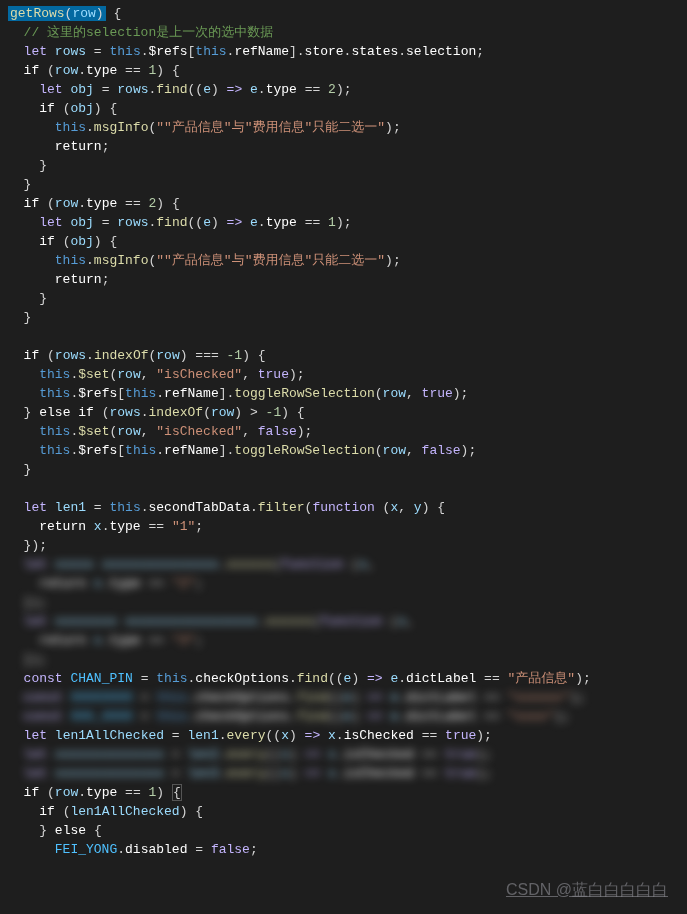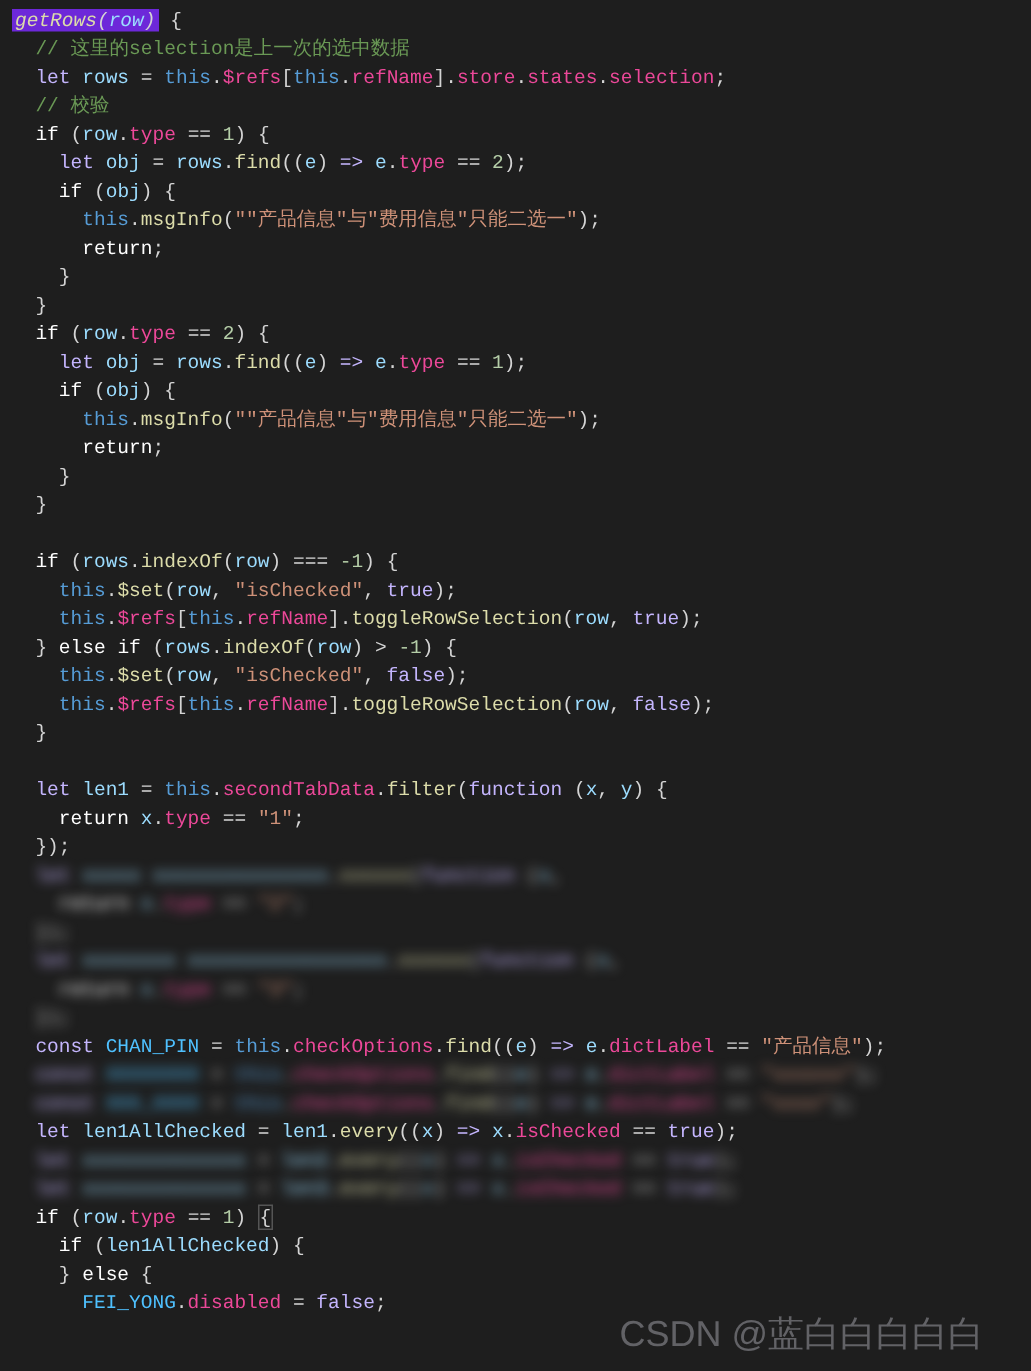--- a/index.html
+++ b/index.html
@@ -22,53 +22,52 @@
       padding-left: 8px;
     }
     .s-fn { color: #dcdcaa; }
     .s-param { color: #9cdcfe; }
     .s-brace { color: #d4d4d4; }
     .s-comment { color: #6a9955; }
     .s-kw { color: #c4b5fd; }
     .s-kw2 { color: #ffffff; }
     .s-var { color: #9cdcfe; }
     .s-this { color: #569cd6; }
-    .s-prop { color: #ec4899; font-family: Liberation Mono, monospace; }
+    .s-prop { color: #ffffff; font-family: Liberation Mono, monospace; }
     .s-method { color: #dcdcaa; }
     .s-num { color: #b5cea8; }
     .s-str { color: #ce9178; }
     .s-punc { color: #d4d4d4; }
     .s-const { color: #4fc1ff; }
     .method-bg {
-      background: #6d28d9;
+      background: #0369a1;
       padding: 0 2px;
-      font-style: italic;
     }
     .blurred {
       filter: blur(4px);
       height: 19px;
       overflow: hidden;
     }
     .watermark {
       position: absolute;
       bottom: 15px;
-      right: 31px;
+      right: 19px;
       color: rgba(200, 200, 210, 0.4);
-      font-size: 24px;
+      font-size: 16px;
       font-family: Arial, sans-serif;
+      text-decoration: underline;
     }
   </style>
 </head>
 <body>
 
 <div class="code-container">
 <div class="line"><span class="method-bg"><span class="s-fn">getRows</span><span class="s-punc">(</span><span class="s-param">row</span><span class="s-punc">)</span></span> <span class="s-brace">{</span></div>
 <div class="line">  <span class="s-comment">// 这里的selection是上一次的选中数据</span></div>
 <div class="line">  <span class="s-kw">let</span> <span class="s-var">rows</span> <span class="s-punc">=</span> <span class="s-this">this</span><span class="s-punc">.</span><span class="s-prop">$refs</span><span class="s-punc">[</span><span class="s-this">this</span><span class="s-punc">.</span><span class="s-prop">refName</span><span class="s-punc">].</span><span class="s-prop">store</span><span class="s-punc">.</span><span class="s-prop">states</span><span class="s-punc">.</span><span class="s-prop">selection</span><span class="s-punc">;</span></div>
-<div class="line">  <span class="s-comment">// 校验</span></div>
 <div class="line">  <span class="s-kw2">if</span> <span class="s-punc">(</span><span class="s-var">row</span><span class="s-punc">.</span><span class="s-prop">type</span> <span class="s-punc">==</span> <span class="s-num">1</span><span class="s-punc">) {</span></div>
 <div class="line">    <span class="s-kw">let</span> <span class="s-var">obj</span> <span class="s-punc">=</span> <span class="s-var">rows</span><span class="s-punc">.</span><span class="s-method">find</span><span class="s-punc">((</span><span class="s-param">e</span><span class="s-punc">)</span> <span class="s-kw">=&gt;</span> <span class="s-var">e</span><span class="s-punc">.</span><span class="s-prop">type</span> <span class="s-punc">==</span> <span class="s-num">2</span><span class="s-punc">);</span></div>
 <div class="line">    <span class="s-kw2">if</span> <span class="s-punc">(</span><span class="s-var">obj</span><span class="s-punc">) {</span></div>
 <div class="line">      <span class="s-this">this</span><span class="s-punc">.</span><span class="s-method">msgInfo</span><span class="s-punc">(</span><span class="s-str">""产品信息"与"费用信息"只能二选一"</span><span class="s-punc">);</span></div>
 <div class="line">      <span class="s-kw2">return</span><span class="s-punc">;</span></div>
 <div class="line">    <span class="s-brace">}</span></div>
 <div class="line">  <span class="s-brace">}</span></div>
 <div class="line">  <span class="s-kw2">if</span> <span class="s-punc">(</span><span class="s-var">row</span><span class="s-punc">.</span><span class="s-prop">type</span> <span class="s-punc">==</span> <span class="s-num">2</span><span class="s-punc">) {</span></div>
 <div class="line">    <span class="s-kw">let</span> <span class="s-var">obj</span> <span class="s-punc">=</span> <span class="s-var">rows</span><span class="s-punc">.</span><span class="s-method">find</span><span class="s-punc">((</span><span class="s-param">e</span><span class="s-punc">)</span> <span class="s-kw">=&gt;</span> <span class="s-var">e</span><span class="s-punc">.</span><span class="s-prop">type</span> <span class="s-punc">==</span> <span class="s-num">1</span><span class="s-punc">);</span></div>
 <div class="line">    <span class="s-kw2">if</span> <span class="s-punc">(</span><span class="s-var">obj</span><span class="s-punc">) {</span></div>

